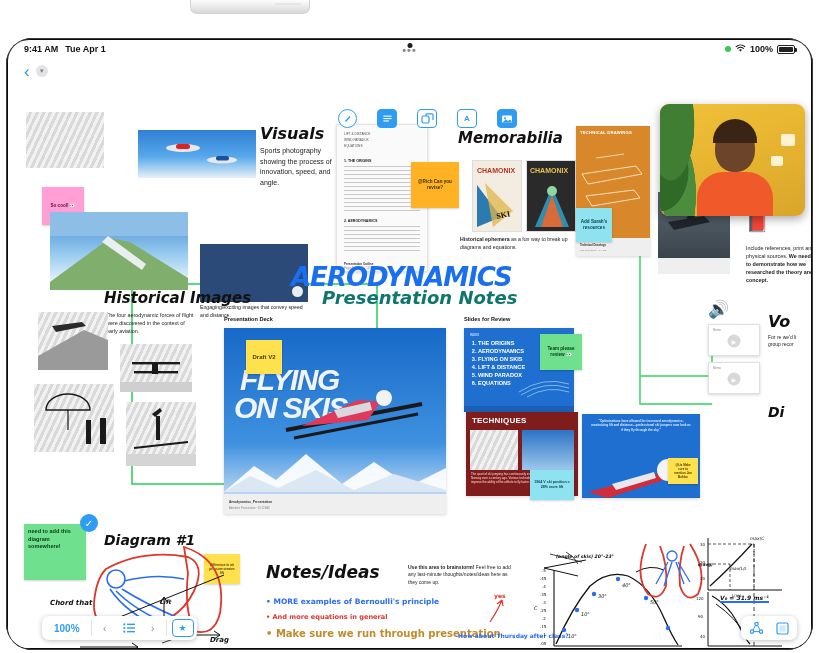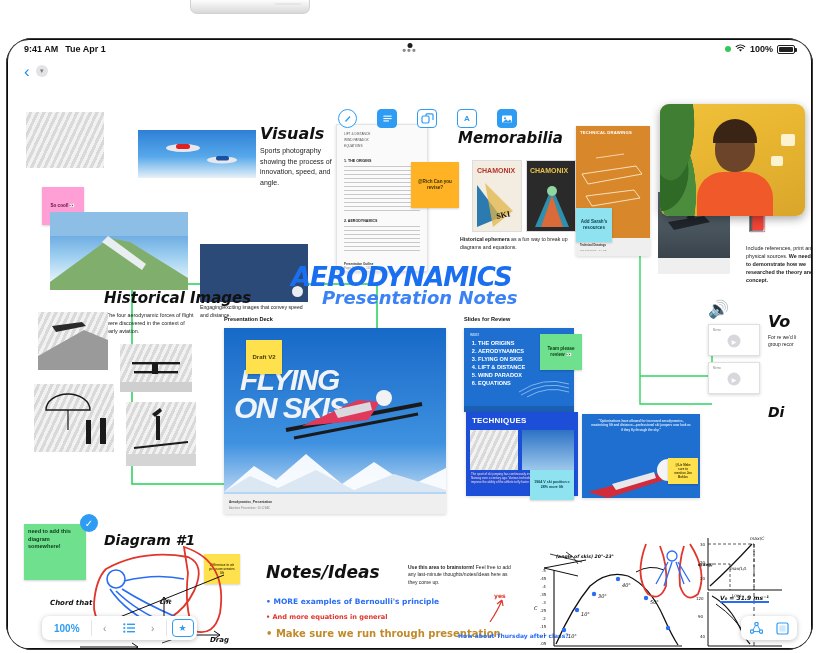--- a/index.html
+++ b/index.html
@@ -315,21 +315,21 @@
         </div>
         <div class="slidecard" style="left:700px;top:278px;width:52px;height:32px;background:#fff;border:1px solid #e0e0e0;">
           <div style="position:absolute;left:50%;top:52%;transform:translate(-50%,-50%);width:13px;height:13px;border-radius:50%;background:#d8d8dc;color:#fff;font-size:6px;display:flex;align-items:center;justify-content:center;">▶</div>
           <div style="position:absolute;left:4px;top:3px;font-size:2.8px;color:#888;">Memo</div>
         </div>
         <div class="hdr-script hand" style="left:760px;top:228px;font-size:16px;">Vo</div>
         <div class="caption" style="left:760px;top:250px;width:40px;font-size:5px;">For re we'd li group recor</div>
         <div class="hdr-script hand" style="left:760px;top:320px;font-size:14px;">Di</div>
 
         <div class="big-title" style="left:283px;top:178px;font-size:26px;">AERODYNAMICS</div>
-        <div class="hand" style="position:absolute;left:314px;top:203px;font-size:18px;color:#3b82f6;">Presentation Notes</div>
+        <div class="hand" style="position:absolute;left:314px;top:203px;font-size:18px;color:#0f766e;">Presentation Notes</div>
 
         <div class="hdr-script hand" style="left:96px;top:205px;font-size:15px;">Historical Images</div>
         <div class="caption" style="left:98px;top:228px;width:90px;font-size:5.4px;">
           <span>The four aerodynamic forces of flight were discovered in the context of early aviation.</span>
         </div>
 
         <div class="imgbox photo-bw" style="left:30px;top:228px;width:70px;height:58px;">
           <svg width="70" height="58" viewBox="0 0 70 58">
               <path d="M0 44 L46 18 L70 28 L70 58 L0 58 Z" fill="#9a9a9a"></path>
               <path d="M14 14 L44 10 L48 14 L18 20 Z" fill="#2a2a2a"></path>
@@ -398,21 +398,21 @@
               <path d="M2 18 Q26 2 52 10" stroke="#7fb6ec" stroke-width="1" fill="none"></path>
               <path d="M4 21 Q28 6 52 14" stroke="#7fb6ec" stroke-width="1" fill="none"></path>
               <path d="M10 23 Q30 11 52 18" stroke="#7fb6ec" stroke-width="1" fill="none"></path>
             </svg>
           <div style="position:absolute;left:0;right:0;bottom:0;height:6px;background:#1a5fb4;"></div>
         </div>
         <div class="sticky green" style="left:532px;top:250px;width:42px;height:36px;">
           <span>Team please review 👀</span>
         </div>
 
-        <div class="slidecard" style="left:458px;top:328px;width:112px;height:84px;background:#1d4ed8;">
+        <div class="slidecard" style="left:458px;top:328px;width:112px;height:84px;background:#7f1d1d;">
           <div style="position:absolute;left:6px;top:4px;font-size:8px;font-weight:700;color:#fff;letter-spacing:.2px;">TECHNIQUES</div>
           <div class="photo-bw" style="position:absolute;left:4px;top:18px;width:48px;height:40px;"></div>
           <div style="position:absolute;left:56px;top:18px;width:52px;height:40px;background:linear-gradient(180deg,#2d72c4,#9cc8ec);"></div>
           <div style="position:absolute;left:5px;top:60px;right:5px;font-size:3px;color:#ffd9d6;line-height:1.35;">The sport of ski jumping has continuously evolved since its inception in Norway over a century ago. Various technologies have been used to improve the ability of the athlete to fly faster and further than ever before.</div>
         </div>
         <div class="sticky cyan" style="left:522px;top:386px;width:44px;height:30px;font-size:3.6px;">
           <span>1964 V ski position = 28% more lift</span>
         </div>
 
 

